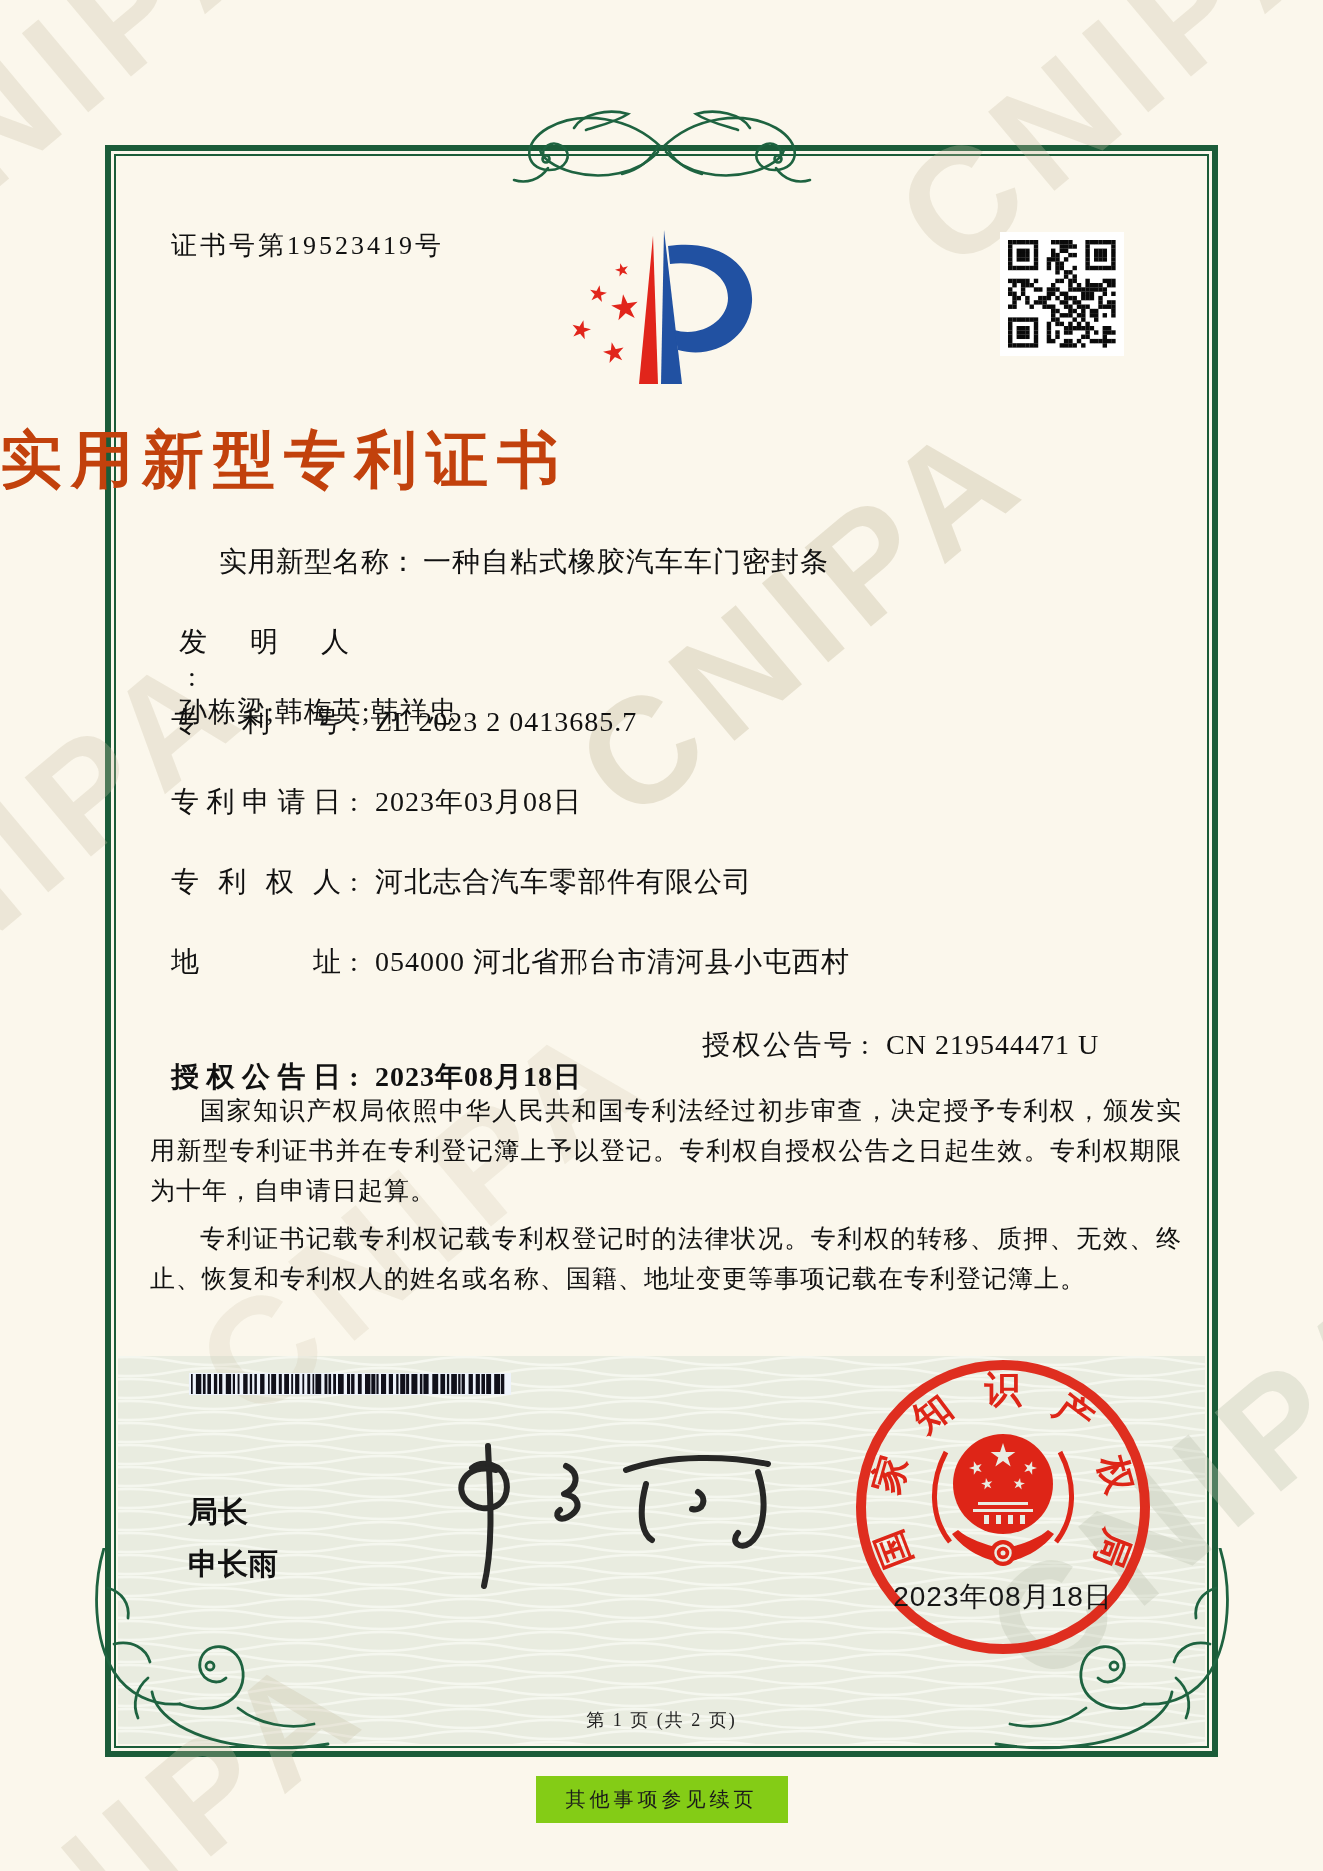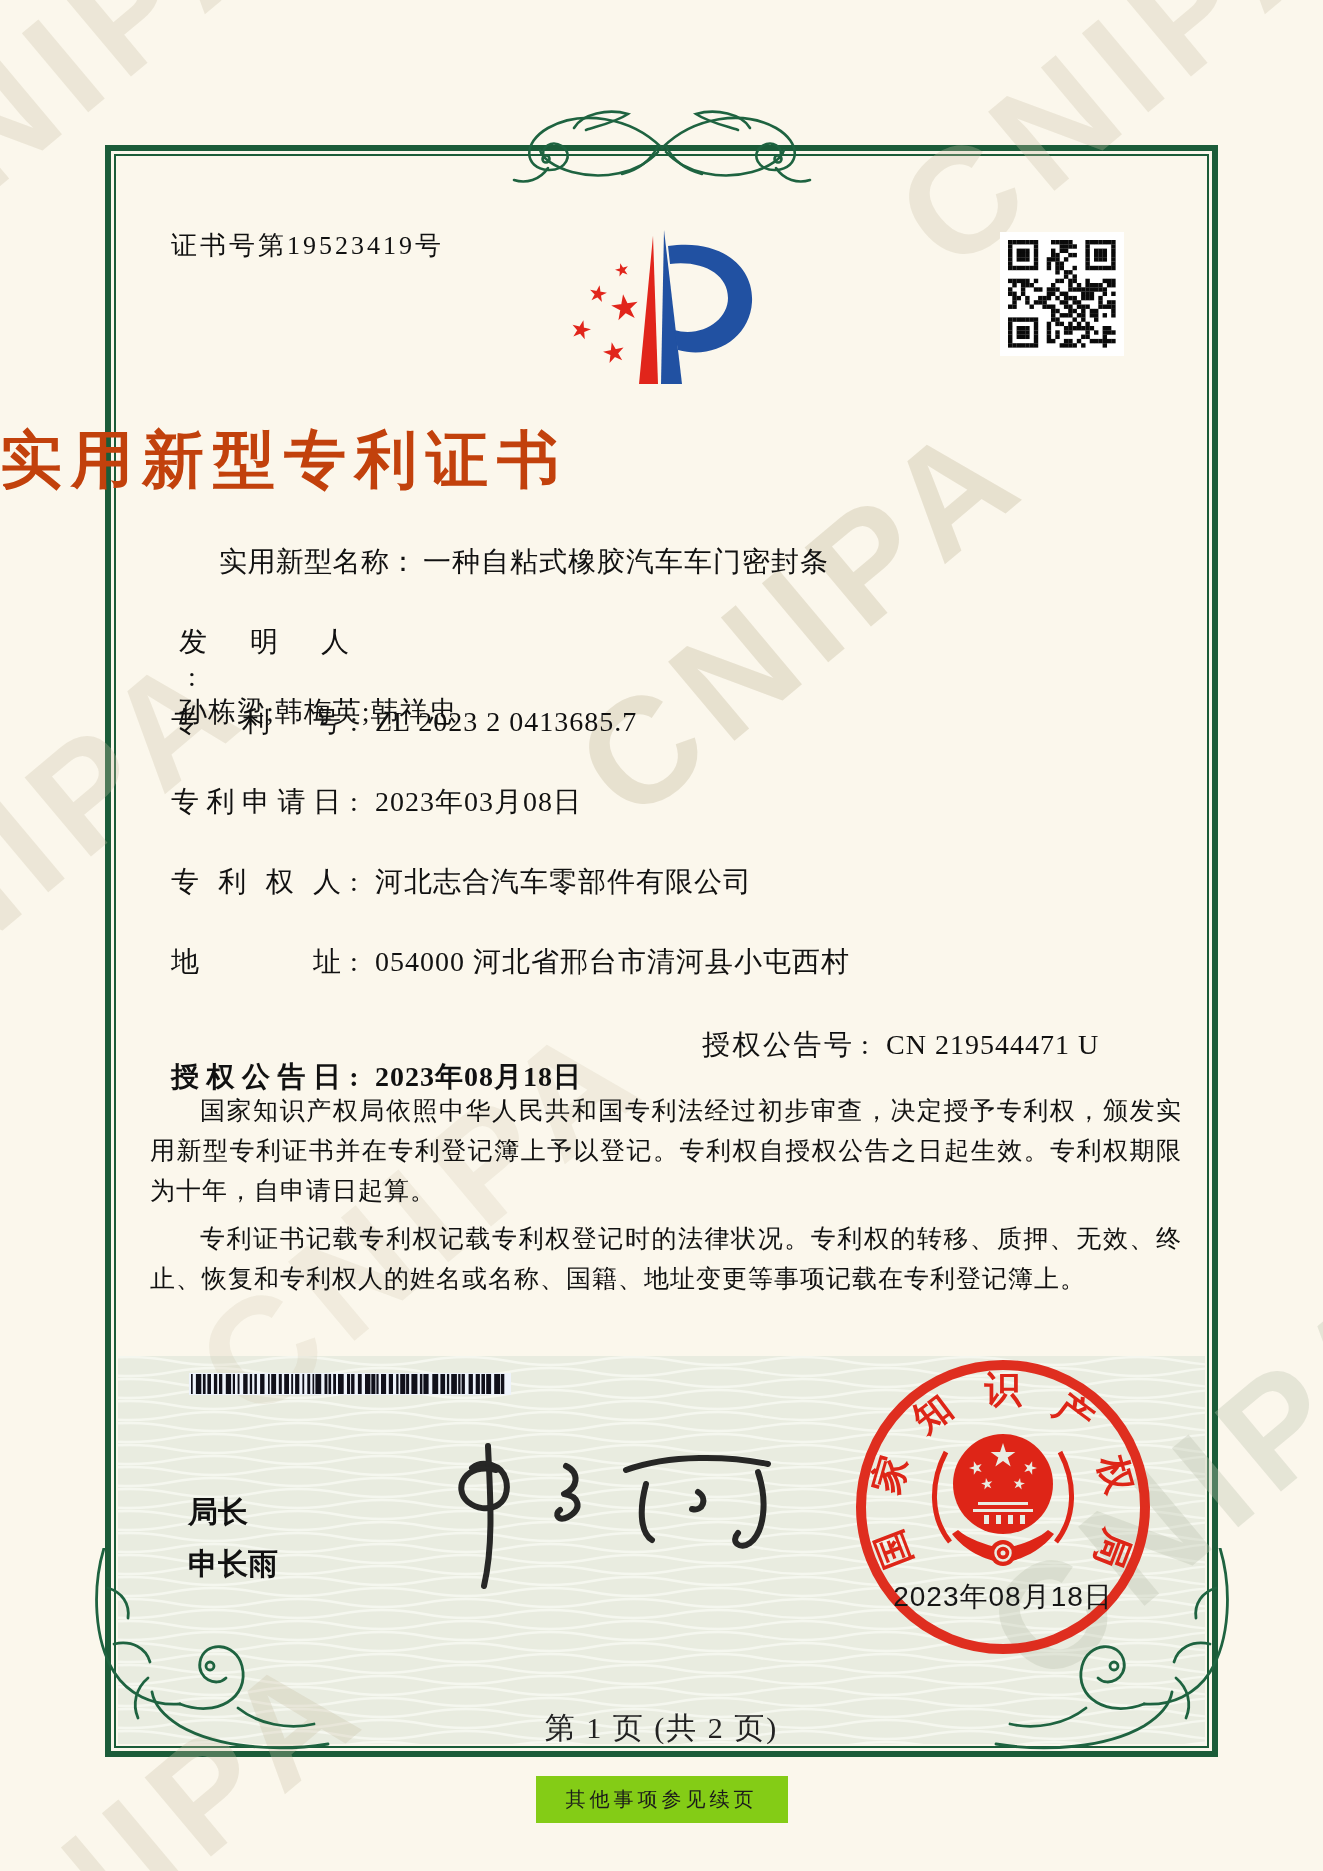--- a/index.html
+++ b/index.html
@@ -47,21 +47,21 @@
          line-height:40px;letter-spacing:1px;text-align:justify;}
   .paras p{margin:8px;text-indent:2em;}
   .barcode{position:absolute;left:189px;top:1373px;width:322px;height:22px;background:#eef3fb;}
   .comm-title{position:absolute;left:188px;top:1492px;font-family:"Liberation Sans","DejaVu Sans",sans-serif;
               font-weight:700;font-size:30px;}
   .comm-name{position:absolute;left:188px;top:1544px;font-family:"Liberation Sans","DejaVu Sans",sans-serif;
              font-weight:700;font-size:30px;}
   .signature{position:absolute;left:400px;top:1440px;}
   .seal{position:absolute;left:848px;top:1352px;}
   .page-number{position:absolute;left:0;right:0;top:1708px;text-align:center;
-               font-size:30px;color:#222;letter-spacing:2px;}
+               font-size:18px;color:#222;letter-spacing:2px;}
   .note-box{position:absolute;left:50%;top:1776px;transform:translateX(-50%);
             background:#84cc16;padding:10px 30px;font-size:20px;letter-spacing:4px;
             color:#1a1a1a;white-space:nowrap;}
 </style>
 </head>
 <body>
 
 <div class="page">
 
   <div class="wm wm1">CNIPA</div>

